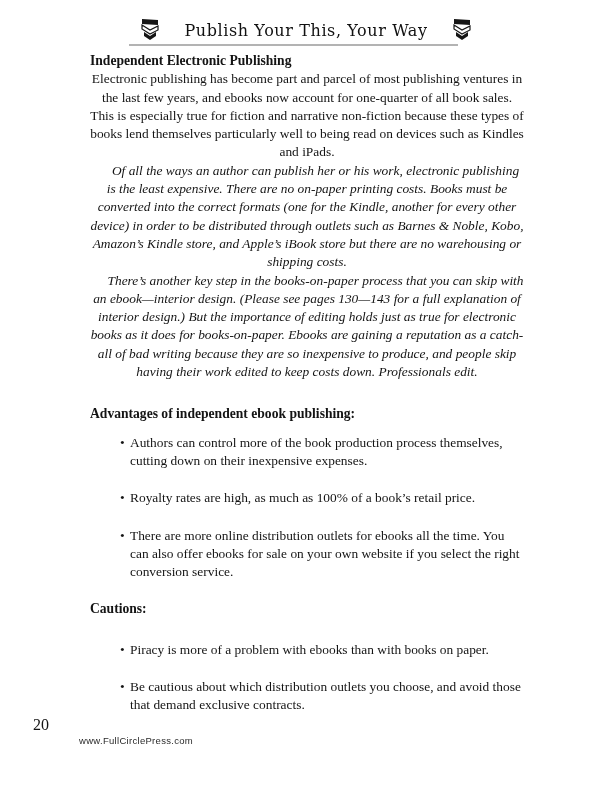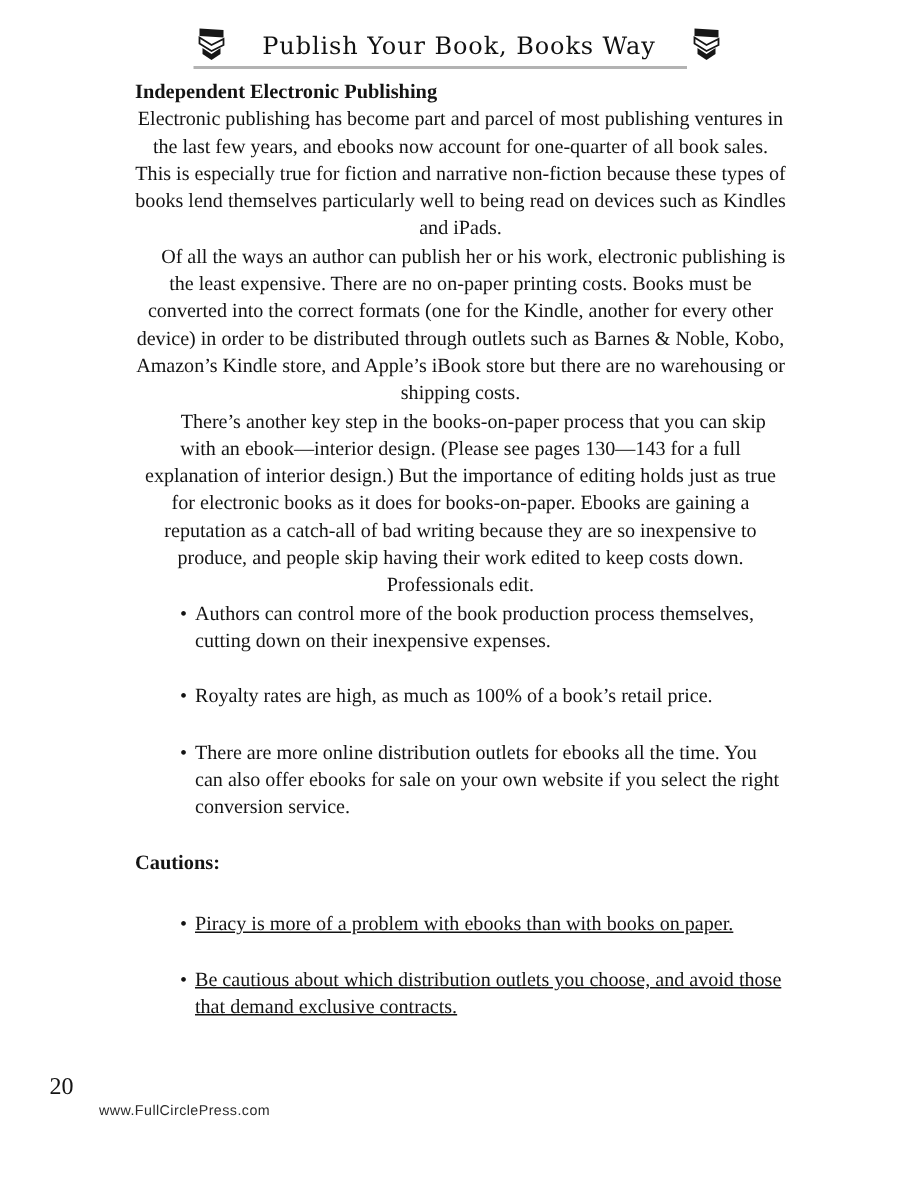--- a/index.html
+++ b/index.html
@@ -51,21 +51,21 @@
     font-size: 13.4px;
     line-height: 18.3px;
   }
   .body h1 {
     font-size: 13.6px;
     line-height: 18.3px;
     font-weight: bold;
     margin: 0;
   }
   .body p { margin: 0; text-align: center; }
-  .body p.indent { text-indent: 17px; }
+  .body p.indent { text-indent: 17px; font-style: italic; }
   .body h2 {
     font-size: 13.6px;
     line-height: 18.3px;
     font-weight: bold;
     margin: 24px 0 10px 0;
   }
   .body ul {
     list-style: none;
     margin: 0;
     padding: 0;
@@ -74,34 +74,34 @@
     position: relative;
     padding-left: 40px;
     margin-bottom: 19px;
   }
   .body li::before {
     content: "\2022";
     position: absolute;
     left: 30px;
     top: 0;
   }
-  .body ul.cautions-list { margin-top: 22px; text-decoration: underline; }
+  .body ul.cautions-list { margin-top: 22px; }
   .body h2.cautions-heading { margin-top: 16px; }
 
   
   .page-number {
     position: absolute;
     left: 33px;
     top: 716px;
     font-size: 16px;
     color: #141414;
   }
   .website {
     position: absolute;
-    left: 66px;
+    left: 79px;
     top: 735px;
     font-family: "Liberation Sans", sans-serif;
     font-size: 9.5px;
     letter-spacing: 0.3px;
     color: #2a2a2a;
     text-align: right;
   }
 </style>
 </head>
 <body>
@@ -109,37 +109,38 @@
 <div class="page">
 
   <header class="header">
     <span class="icon-books">
       <svg viewBox="0 0 20 24" width="20" height="24" aria-hidden="true">
         <path d="M2 1 L18 2 L18 7 L2 6 Z" fill="#161616"></path>
         <path d="M2 7 L10 12 L18 8 L18 12 L10 16 L2 11 Z" fill="#ffffff" stroke="#161616" stroke-width="1.2"></path>
         <path d="M4 14 L10 18 L16 14 L16 18 L10 22 L4 18 Z" fill="#161616"></path>
       </svg>
     </span>
-    <span class="header-title">Publish Your Book, Books Way</span>
+    <span class="header-title">Publish Your This, Your Way</span>
     <span class="icon-books">
       <svg viewBox="0 0 20 24" width="20" height="24" aria-hidden="true">
         <path d="M2 1 L18 2 L18 7 L2 6 Z" fill="#161616"></path>
         <path d="M2 7 L10 12 L18 8 L18 12 L10 16 L2 11 Z" fill="#ffffff" stroke="#161616" stroke-width="1.2"></path>
         <path d="M4 14 L10 18 L16 14 L16 18 L10 22 L4 18 Z" fill="#161616"></path>
       </svg>
     </span>
   </header>
   <div class="header-rule"></div>
 
   <main class="body">
     <h1>Independent Electronic Publishing</h1>
     <p>Electronic publishing has become part and parcel of most publishing ventures in the last few years, and ebooks now account for one-quarter of all book sales. This is especially true for fiction and narrative non-fiction because these types of books lend themselves particularly well to being read on devices such as Kindles and iPads.</p>
     <p class="indent">Of all the ways an author can publish her or his work, electronic publishing is the least expensive. There are no on-paper printing costs. Books must be converted into the correct formats (one for the Kindle, another for every other device) in order to be distributed through outlets such as Barnes &amp; Noble, Kobo, Amazon’s Kindle store, and Apple’s iBook store but there are no warehousing or shipping costs.</p>
     <p class="indent">There’s another key step in the books-on-paper process that you can skip with an ebook—interior design. (Please see pages 130—143 for a full explanation of interior design.) But the importance of editing holds just as true for electronic books as it does for books-on-paper. Ebooks are gaining a reputation as a catch-all of bad writing because they are so inexpensive to produce, and people skip having their work edited to keep costs down. Professionals edit.</p>
 
+    <h2>Advantages of independent ebook publishing:</h2>
     <ul>
       <li>Authors can control more of the book production process themselves, cutting down on their inexpensive expenses.</li>
       <li>Royalty rates are high, as much as 100% of a book’s retail price.</li>
       <li>There are more online distribution outlets for ebooks all the time. You can also offer ebooks for sale on your own website if you select the right conversion service.</li>
     </ul>
 
     <h2 class="cautions-heading">Cautions:</h2>
     <ul class="cautions-list">
       <li>Piracy is more of a problem with ebooks than with books on paper.</li>
       <li>Be cautious about which distribution outlets you choose, and avoid those that demand exclusive contracts.</li>

